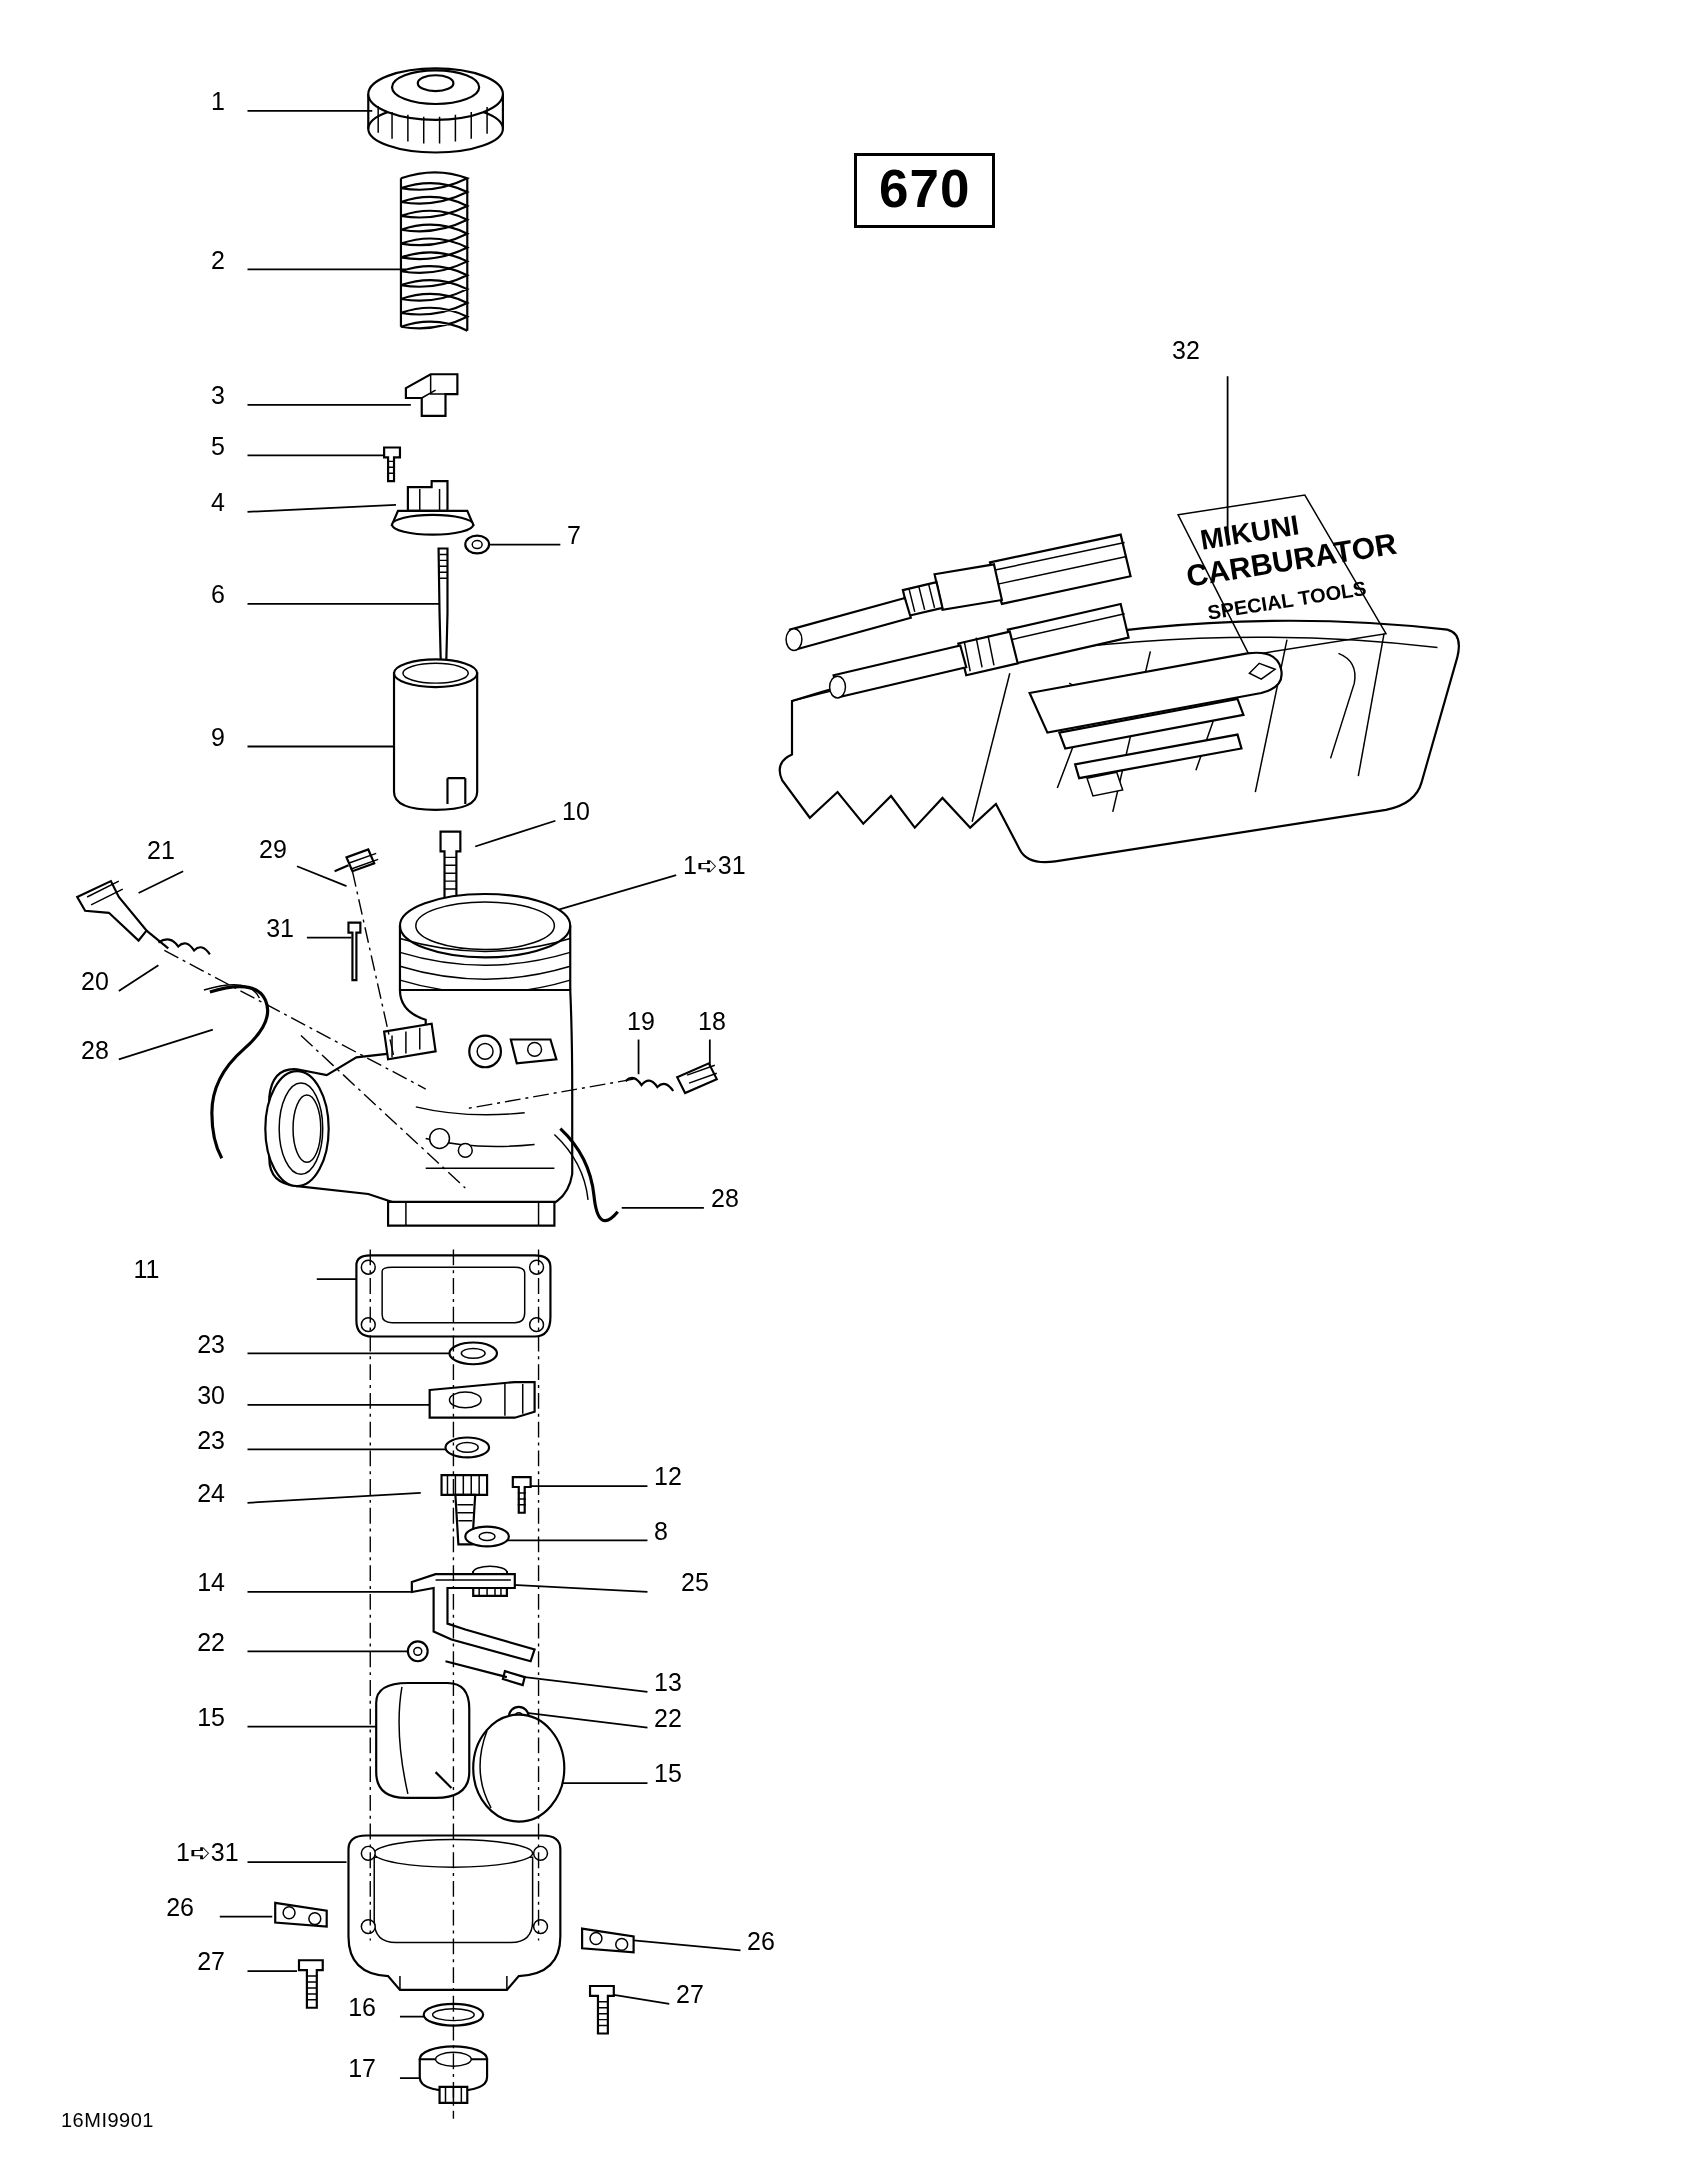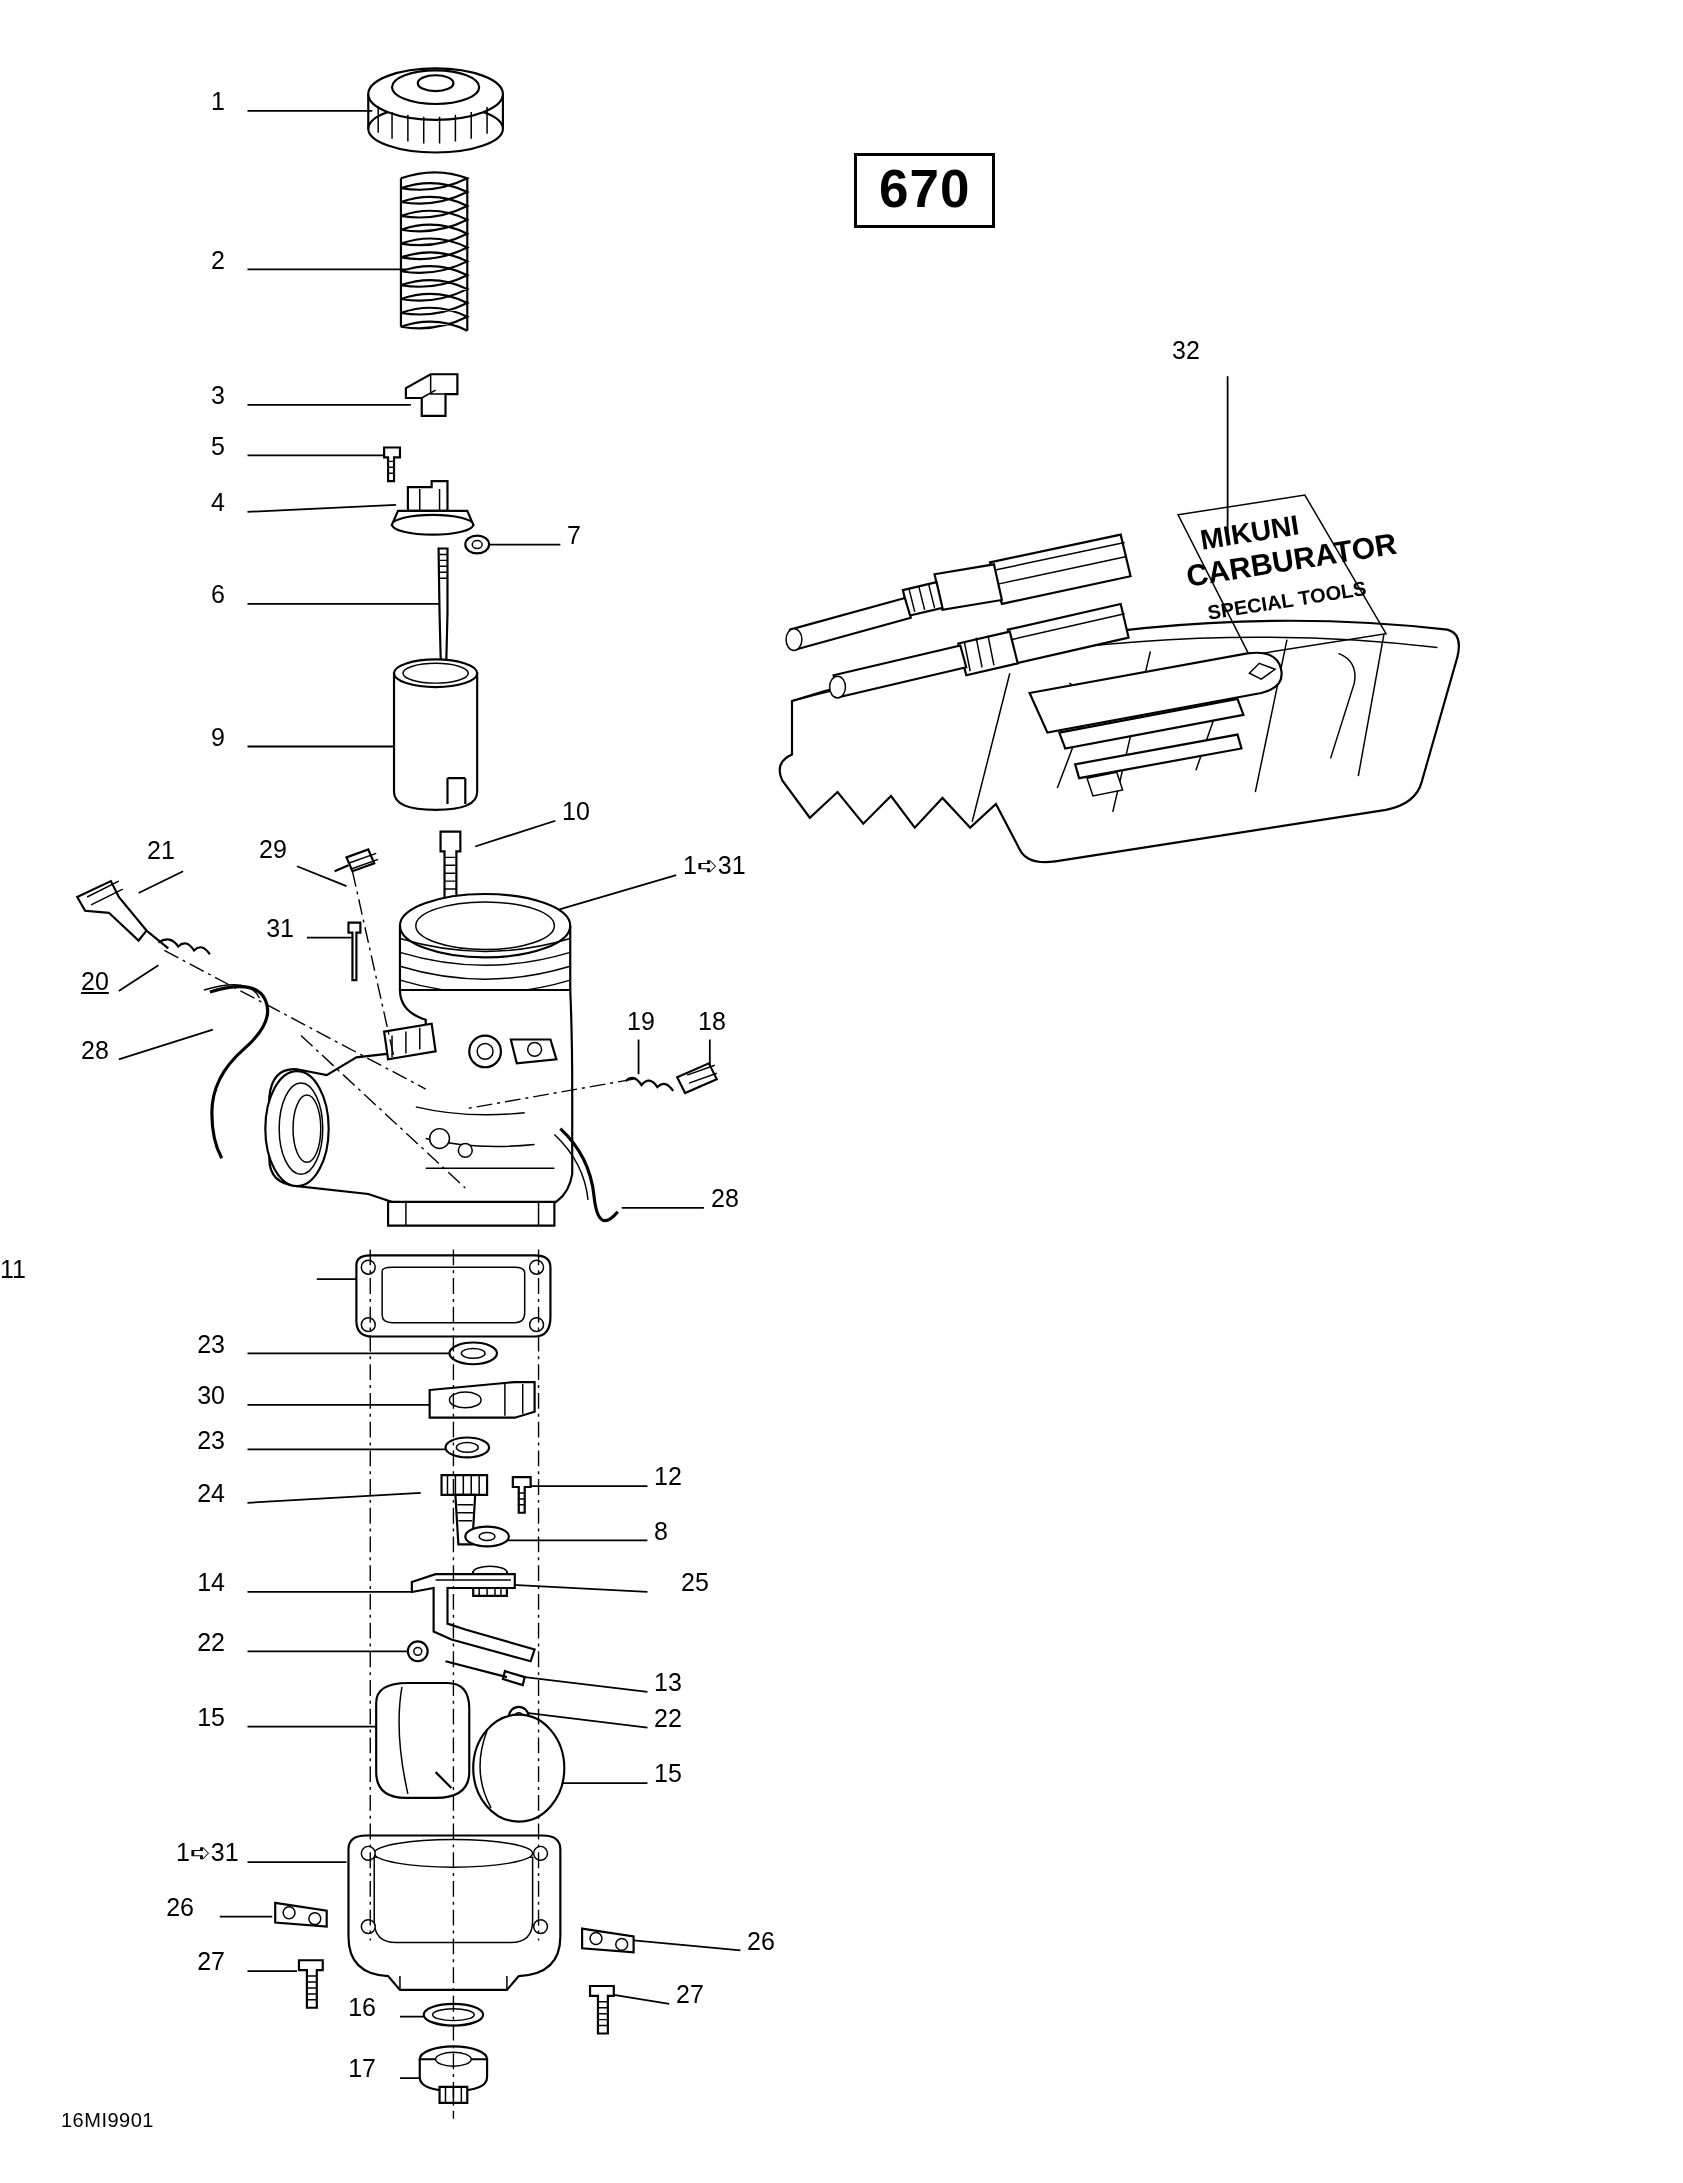--- a/index.html
+++ b/index.html
@@ -428,27 +428,27 @@
       <div class="callout" style="top: 383px; left: 0px; width: 225px; text-align: right;">3</div>
       <div class="callout" style="top: 434px; left: 0px; width: 225px; text-align: right;">5</div>
       <div class="callout" style="top: 490px; left: 0px; width: 225px; text-align: right;">4</div>
       <div class="callout" style="top: 523px; left: 567px; text-align: left;">7</div>
       <div class="callout" style="top: 582px; left: 0px; width: 225px; text-align: right;">6</div>
       <div class="callout" style="top: 725px; left: 0px; width: 225px; text-align: right;">9</div>
       <div class="callout" style="top: 799px; left: 562px; text-align: left;">10</div>
       <div class="callout" style="top: 838px; left: 147px; text-align: left;">21</div>
       <div class="callout" style="top: 837px; left: 259px; text-align: right;">29</div>
       <div class="callout" style="top: 853px; left: 683px; text-align: left;">1➪31</div>
-      <div class="callout" style="top: 969px; left: 81px; text-align: right; text-decoration: underline;">20</div>
+      <div class="callout" style="top: 969px; left: 81px; text-align: right;">20</div>
       <div class="callout" style="top: 916px; left: 0px; width: 294px; text-align: right;">31</div>
       <div class="callout" style="top: 1038px; left: 81px; text-align: left;">28</div>
       <div class="callout" style="top: 1009px; left: 627px; text-align: left;">19</div>
       <div class="callout" style="top: 1009px; left: 698px; text-align: left;">18</div>
       <div class="callout" style="top: 1186px; left: 711px; text-align: left;">28</div>
-      <div class="callout" style="top: 1257px; left: 0px; width: 293px; text-align: left;">11</div>
+      <div class="callout" style="top: 1257px; left: 0px; width: 293px; text-align: center;">11</div>
       <div class="callout" style="top: 1332px; left: 0px; width: 225px; text-align: right;">23</div>
       <div class="callout" style="top: 1383px; left: 0px; width: 225px; text-align: right;">30</div>
       <div class="callout" style="top: 1428px; left: 0px; width: 225px; text-align: right;">23</div>
       <div class="callout" style="top: 1481px; left: 0px; width: 225px; text-align: right;">24</div>
       <div class="callout" style="top: 1464px; left: 654px; text-align: left;">12</div>
       <div class="callout" style="top: 1519px; left: 654px; text-align: left;">8</div>
       <div class="callout" style="top: 1570px; left: 654px; text-align: left; margin-left: 27px;">25</div>
       <div class="callout" style="top: 1570px; left: 0px; width: 225px; text-align: right;">14</div>
       <div class="callout" style="top: 1630px; left: 0px; width: 225px; text-align: right;">22</div>
       <div class="callout" style="top: 1670px; left: 654px; text-align: left;">13</div>

